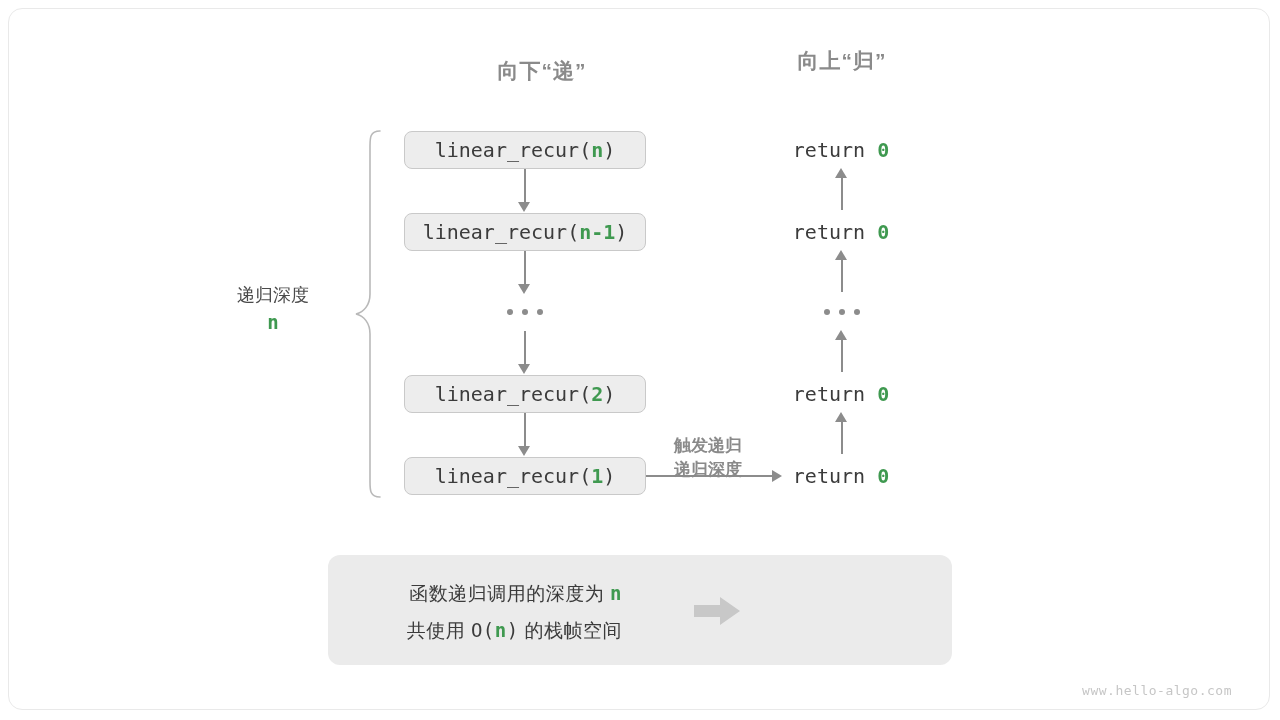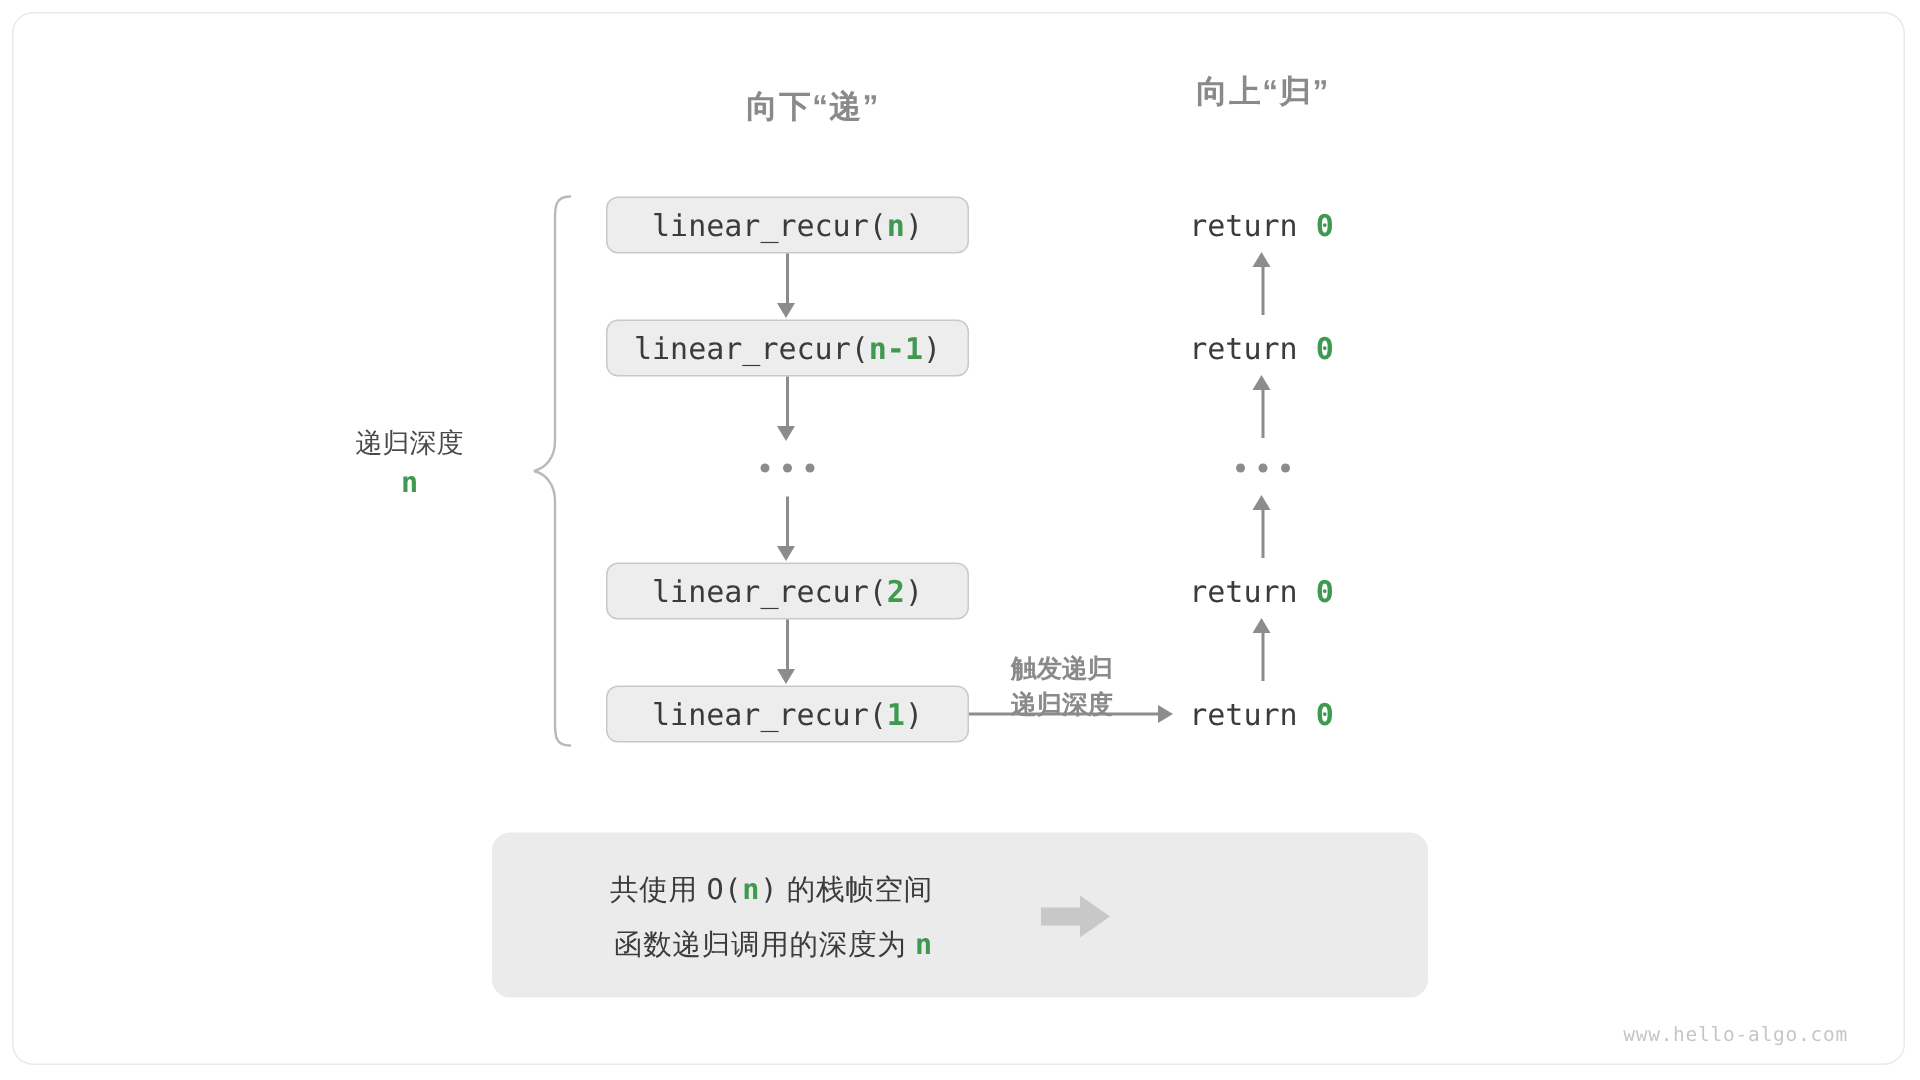--- a/index.html
+++ b/index.html
@@ -333,28 +333,28 @@
 
   <div class="trigger-note" style="left:708px; top:410px;">
     <div>触发递归</div>
     <div>递归深度</div>
   </div>
 
   <div class="summary">
 
     <div class="sum-left">
       <div class="line">
+        <span>函数递归调用的深度为</span>
+        <span class="mono-g">n</span>
+      </div>
+      <div class="line">
         <span>共使用</span>
         <span class="mono-d">O(</span><span class="mono-g">n</span><span class="mono-d">)</span>
         <span>的栈帧空间</span>
       </div>
-      <div class="line">
-        <span>函数递归调用的深度为</span>
-        <span class="mono-g">n</span>
-      </div>
     </div>
 
     <svg class="sum-arrow" viewBox="0 0 46 28">
       <path d="M0 8 L26 8 L26 0 L46 14 L26 28 L26 20 L0 20 Z" fill="#c8c8c8"></path>
     </svg>
 
 
   </div>
 
   <div class="watermark">www.hello-algo.com</div>

